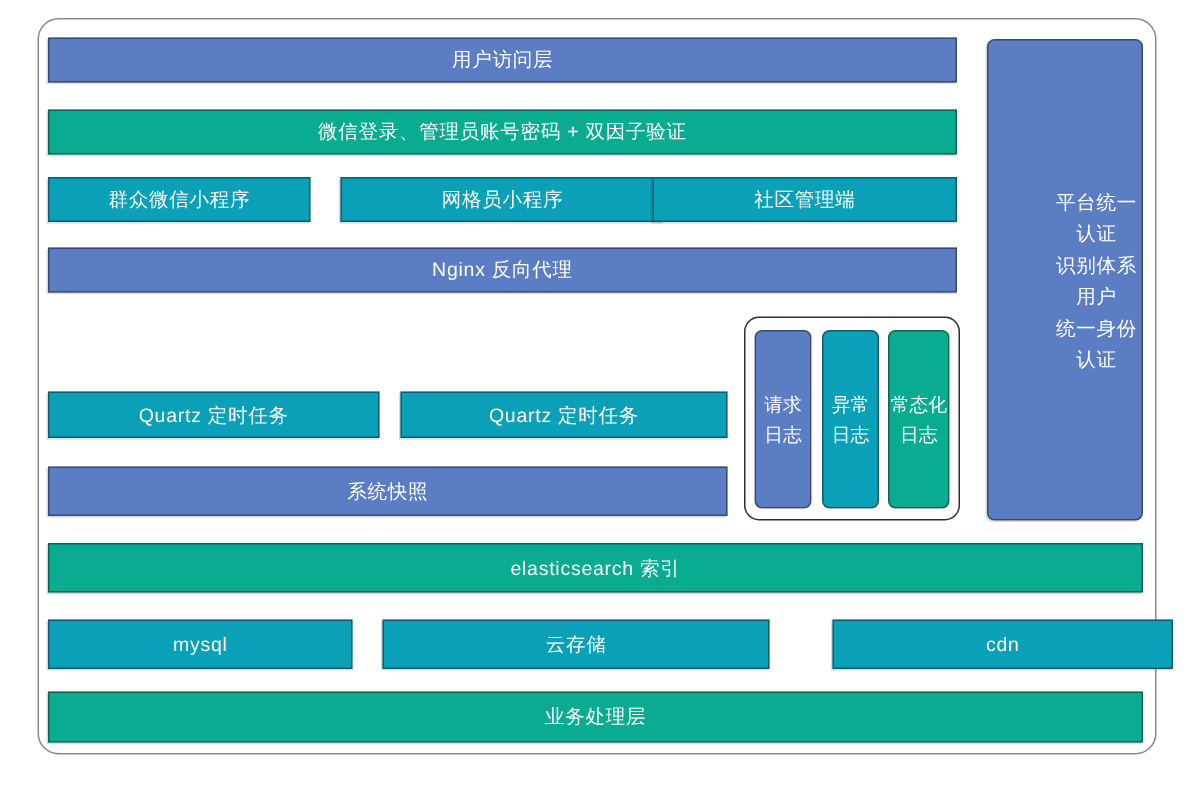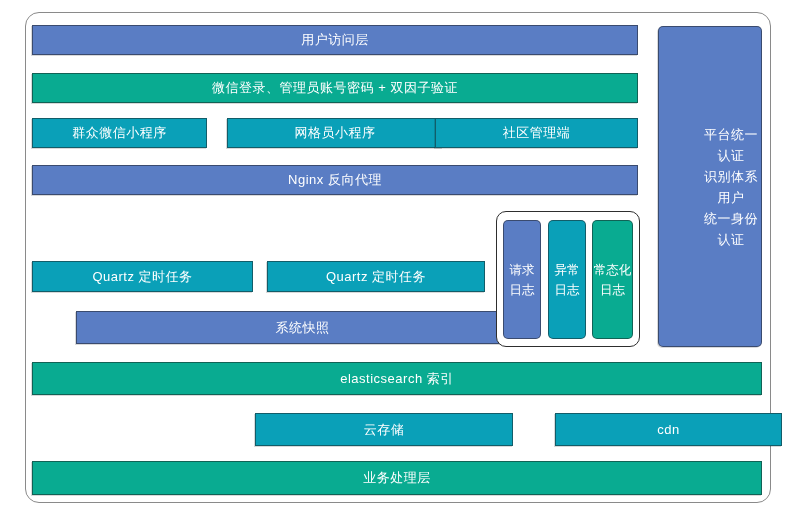--- a/index.html
+++ b/index.html
@@ -41,21 +41,21 @@
   
   .user-access { left: 32px;  top: 25px;  width: 606px; height: 30px; }
   .auth        { left: 32px;  top: 73px;  width: 606px; height: 30px; }
   .client-1    { left: 32px;  top: 118px; width: 175px; height: 30px; }
   .client-2    { left: 227px; top: 118px; width: 216px; height: 30px; }
   .client-3    { left: 435px; top: 118px; width: 203px; height: 30px; }
   .nginx       { left: 32px;  top: 165px; width: 606px; height: 30px; }
   .api         { left: 32px;  top: 213px; width: 453px; height: 31px; }
   .quartz-1    { left: 32px;  top: 261px; width: 221px; height: 31px; }
   .quartz-2    { left: 267px; top: 261px; width: 218px; height: 31px; }
-  .snapshot    { left: 32px;  top: 311px; width: 453px; height: 33px; margin-left: 44px; }
+  .snapshot    { left: 32px;  top: 311px; width: 453px; height: 33px; }
   .es          { left: 32px;  top: 362px; width: 730px; height: 33px; }
   .mysql       { left: 32px;  top: 413px; width: 203px; height: 33px; }
   .storage     { left: 255px; top: 413px; width: 258px; height: 33px; }
   .cdn         { left: 535px; top: 413px; width: 227px; height: 33px; margin-left: 20px; }
   .business    { left: 32px;  top: 461px; width: 730px; height: 34px; }
 
   .log-group {
     position: absolute;
     left: 496px; top: 211px;
     width: 144px; height: 136px;
@@ -118,17 +118,18 @@
     <div class="box green log-col log-col-3">常态化
 日志</div>
   </div>
 
   <div class="box blue sso">平台统一认证
 识别体系用户
 统一身份认证</div>
 
   <div class="box green es">elasticsearch 索引</div>
 
+  <div class="box teal mysql">mysql</div>
   <div class="box teal storage">云存储</div>
   <div class="box teal cdn">cdn</div>
 
   <div class="box green business">业务处理层</div>
 </div>
 
 </body></html>

